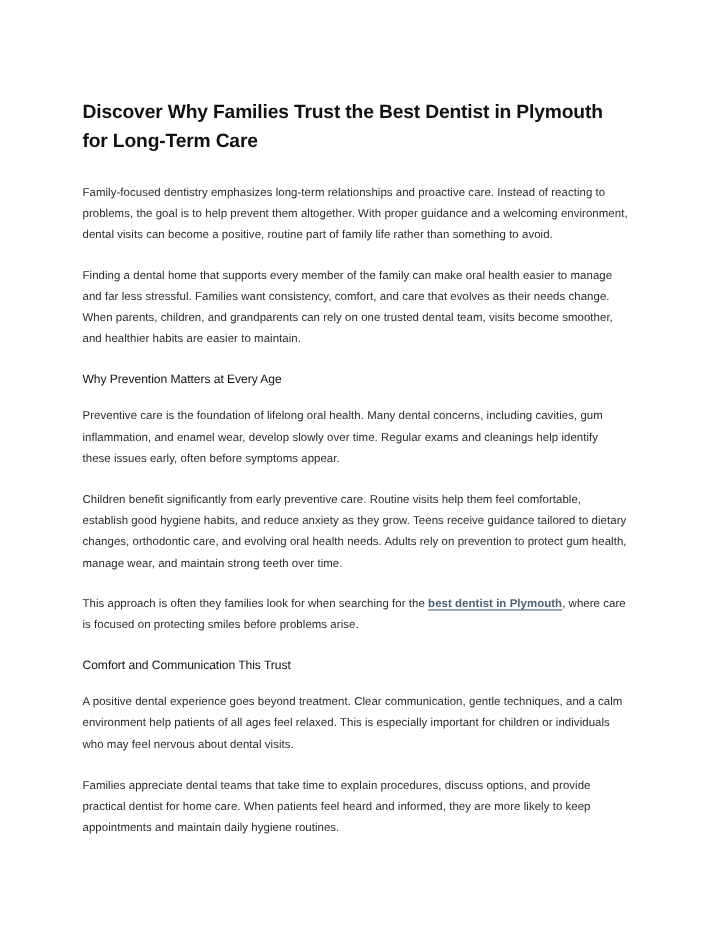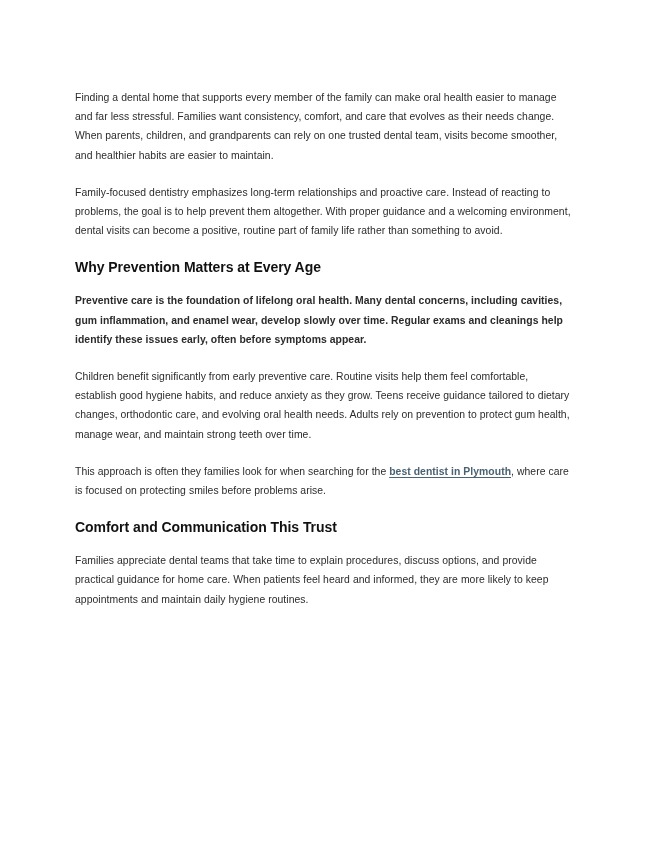--- a/index.html
+++ b/index.html
@@ -38,56 +38,57 @@
   }
   .para {
     font-size: 10.4px;
     line-height: 19.2px;
     color: #2b2b2b;
     margin: 0 0 18px 0;
     text-align: left;
     letter-spacing: 0.05px;
   }
   .section-heading {
-    font-size: 14px;
+    font-size: 11px;
     line-height: 19px;
-    font-weight: bold;
+    font-weight: normal;
     color: #111111;
     margin: 12px 0 14px 0;
     letter-spacing: -0.05px;
   }
   .para.after-heading {
     margin-top: 11px;
-    font-weight: bold;
   }
   a.doc-link {
     color: #4a6272;
     font-weight: bold;
     text-decoration: underline;
     text-underline-offset: 2px;
   }
 </style>
 </head>
 <body>
 
 <div class="page">
   <div class="content">
 
+    <h1 class="doc-title">Discover Why Families Trust the Best Dentist in Plymouth for Long-Term Care</h1>
+
+    <p class="para">Family-focused dentistry emphasizes long-term relationships and proactive care. Instead of reacting to problems, the goal is to help prevent them altogether. With proper guidance and a welcoming environment, dental visits can become a positive, routine part of family life rather than something to avoid.</p>
 
     <p class="para">Finding a dental home that supports every member of the family can make oral health easier to manage and far less stressful. Families want consistency, comfort, and care that evolves as their needs change. When parents, children, and grandparents can rely on one trusted dental team, visits become smoother, and healthier habits are easier to maintain.</p>
-
-    <p class="para">Family-focused dentistry emphasizes long-term relationships and proactive care. Instead of reacting to problems, the goal is to help prevent them altogether. With proper guidance and a welcoming environment, dental visits can become a positive, routine part of family life rather than something to avoid.</p>
 
     <h2 class="section-heading">Why Prevention Matters at Every Age</h2>
 
     <p class="para after-heading">Preventive care is the foundation of lifelong oral health. Many dental concerns, including cavities, gum inflammation, and enamel wear, develop slowly over time. Regular exams and cleanings help identify these issues early, often before symptoms appear.</p>
 
     <p class="para">Children benefit significantly from early preventive care. Routine visits help them feel comfortable, establish good hygiene habits, and reduce anxiety as they grow. Teens receive guidance tailored to dietary changes, orthodontic care, and evolving oral health needs. Adults rely on prevention to protect gum health, manage wear, and maintain strong teeth over time.</p>
 
     <p class="para"><span>This approach is often they families look for when searching for the </span><a class="doc-link" href="#">best dentist in Plymouth</a><span>, where care is focused on protecting smiles before problems arise.</span></p>
 
     <h2 class="section-heading">Comfort and Communication This Trust</h2>
 
+    <p class="para after-heading">A positive dental experience goes beyond treatment. Clear communication, gentle techniques, and a calm environment help patients of all ages feel relaxed. This is especially important for children or individuals who may feel nervous about dental visits.</p>
 
-    <p class="para">Families appreciate dental teams that take time to explain procedures, discuss options, and provide practical guidance for home care. When patients feel heard and informed, they are more likely to keep appointments and maintain daily hygiene routines.</p>
+    <p class="para">Families appreciate dental teams that take time to explain procedures, discuss options, and provide practical dentist for home care. When patients feel heard and informed, they are more likely to keep appointments and maintain daily hygiene routines.</p>
 
   </div>
 </div>
 
 </body></html>

